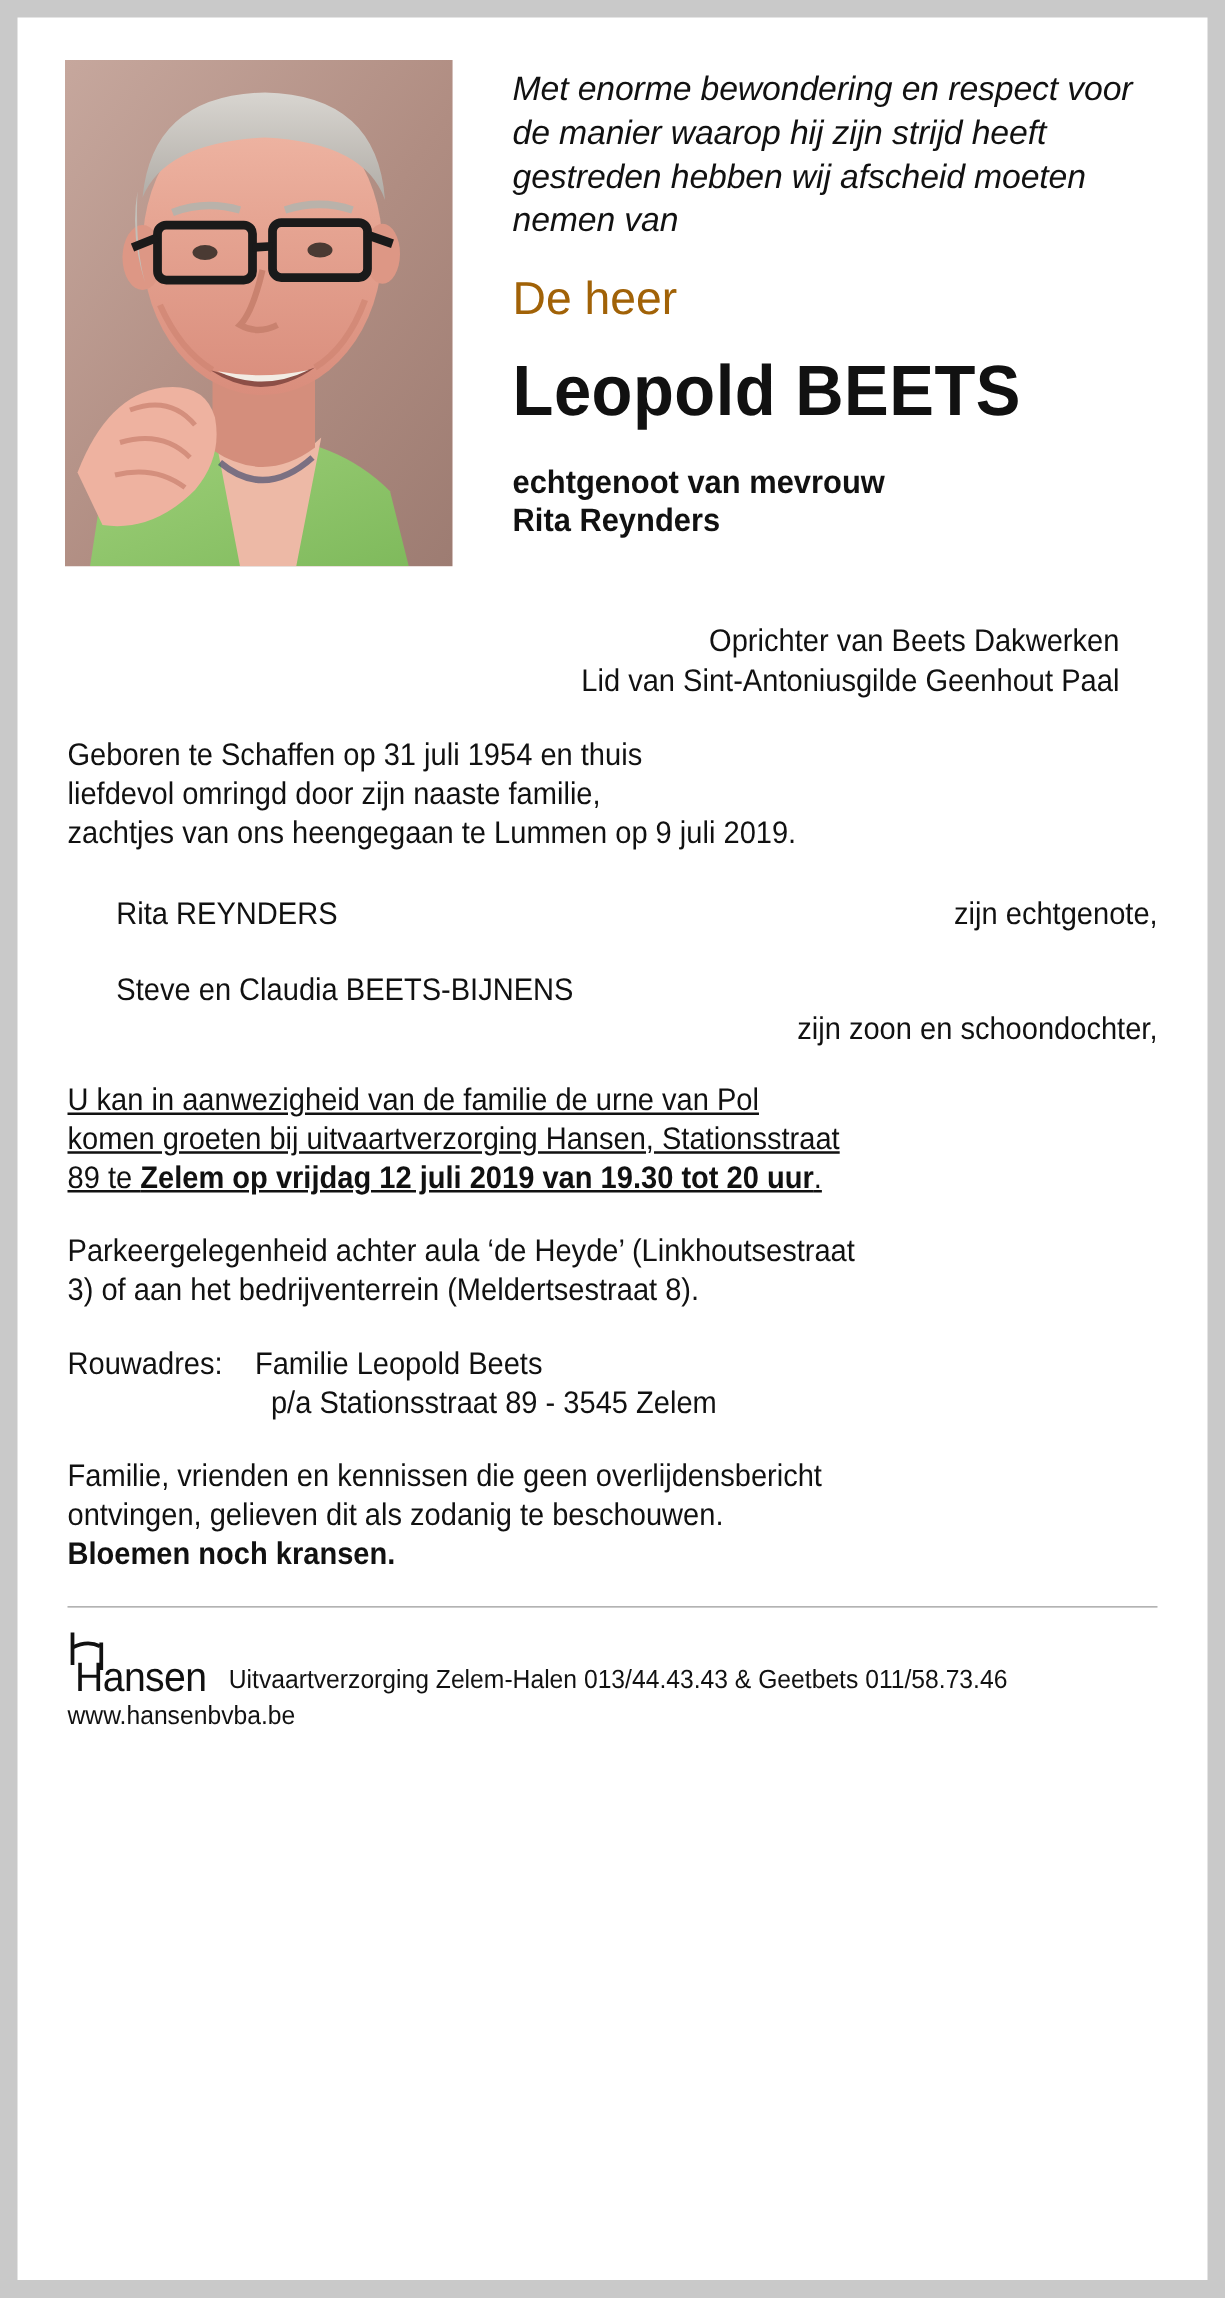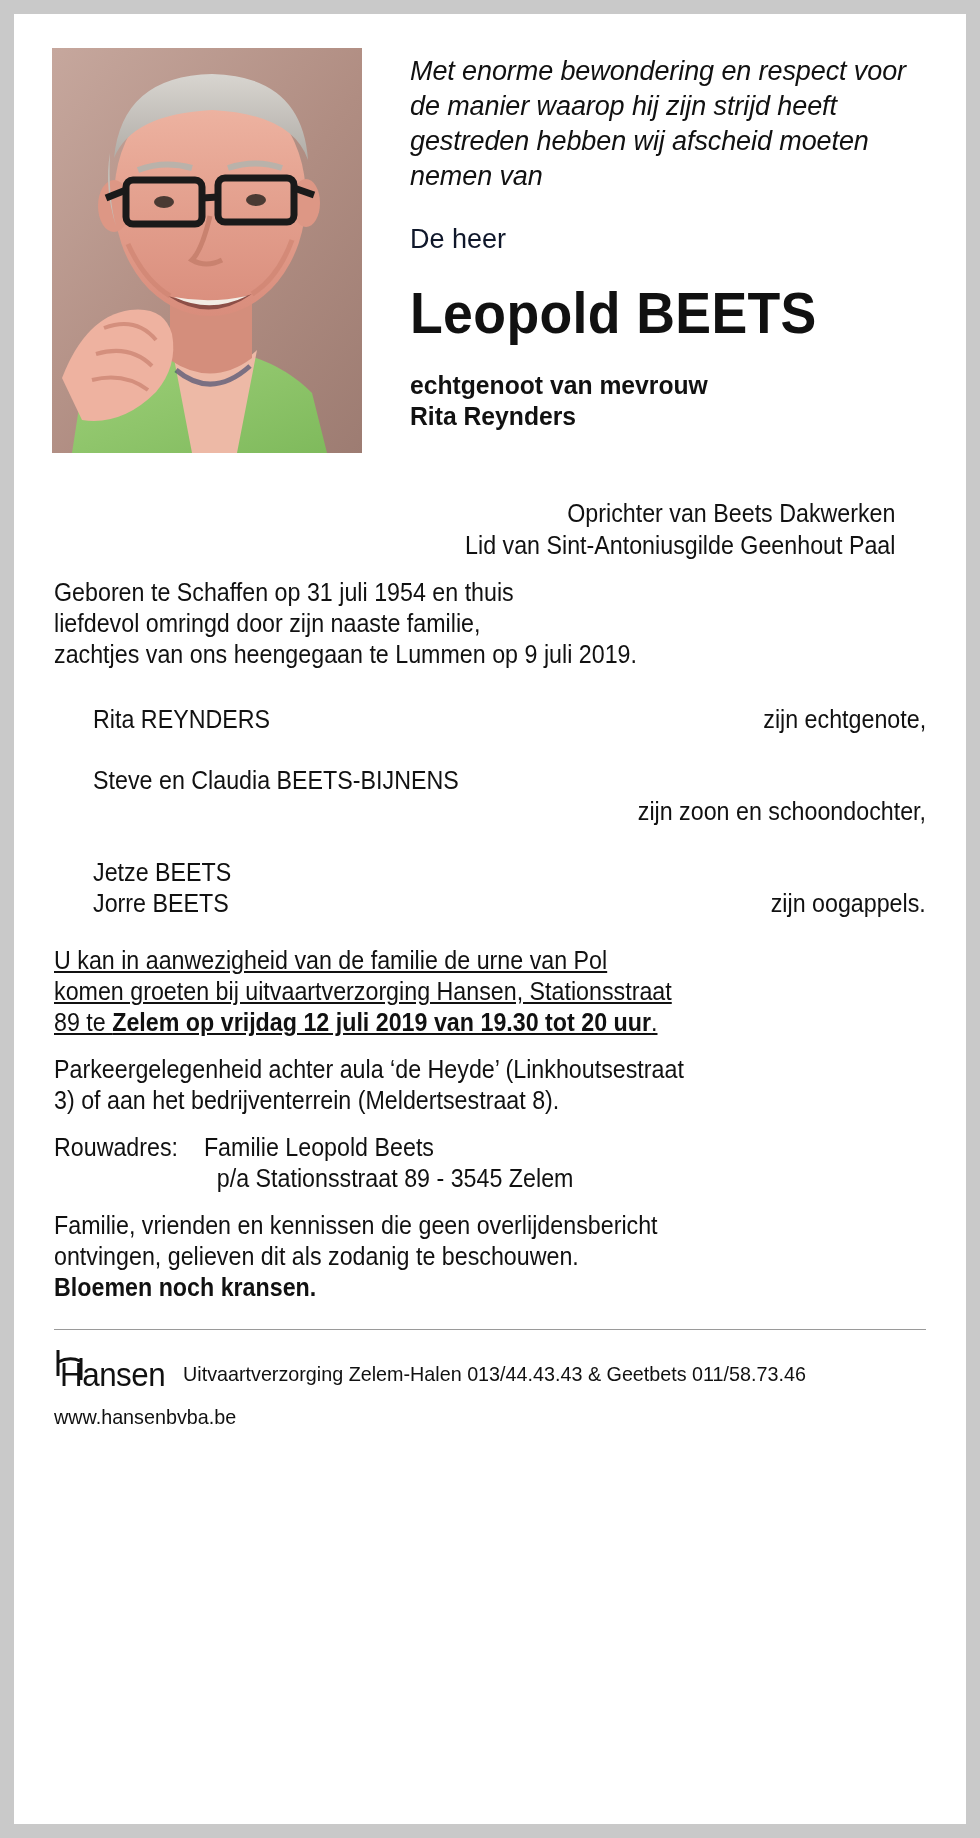--- a/index.html
+++ b/index.html
@@ -51,23 +51,23 @@
     padding-top: 6px;
   }
   .intro {
     font-style: italic;
     font-size: 27px;
     line-height: 35px;
     color: #111;
     letter-spacing: -0.1px;
   }
   .deheer {
-    font-size: 27px;
+    font-size: 37px;
     line-height: 34px;
-    color: #0f172a;
+    color: #a16207;
     margin-top: 28px;
   }
   .bigname {
     font-family: "Liberation Sans Narrow", "Liberation Sans", sans-serif;
     font-weight: bold;
     font-size: 57px;
     line-height: 62px;
     letter-spacing: 0.4px;
     color: #111;
     margin-top: 26px;
@@ -94,21 +94,21 @@
 
   .orgblock {
     text-align: right;
     margin-top: 44px;
     font-size: 25px;
     line-height: 32px;
   }
   .orgblock div { transform: scaleX(0.93); }
 
   .para {
-    margin-top: 16px;
+    margin-top: 28px;
     font-size: 25px;
     line-height: 31px;
   }
   .para div { transform: scaleX(0.93); transform-origin: left center; }
 
   .para-tight { margin-top: 26px; text-decoration: underline; }
 
   .famwrap { margin-top: 34px; }
   .famrow {
     display: flex;
@@ -160,21 +160,21 @@
   .divider {
     border-top: 1px solid #9a9a9a;
     margin: 26px 40px 0 40px;
   }
   .footer {
     padding: 16px 40px 0 40px;
     position: relative;
   }
   .logo-row {
     display: flex;
-    align-items: center;
+    align-items: flex-end;
     gap: 6px;
   }
   .logo-mark {
     position: relative;
     width: 34px;
     height: 56px;
     flex: 0 0 34px;
   }
   .logo-mark svg { display: block; }
   .logo-word {
@@ -314,27 +314,20 @@
           <div class="famrel">zijn echtgenote,</div>
         </div>
 
         <div class="famrow">
           <div class="famstack">
             <div class="line1">Steve en Claudia BEETS-BIJNENS</div>
             <div class="line2">zijn zoon en schoondochter,</div>
           </div>
         </div>
 
-        <div class="kidrow">
-          <div class="famnames2">
-            <div>Jetze BEETS</div>
-            <div>Jorre BEETS</div>
-          </div>
-          <div class="famrel">zijn oogappels.</div>
-        </div>
 
       </div>
 
       <div class="para para-tight">
         <div>U kan in aanwezigheid van de familie de urne van Pol</div>
         <div>komen groeten bij uitvaartverzorging Hansen, Stationsstraat</div>
         <div><span>89 te </span><b>Zelem op vrijdag 12 juli 2019 van 19.30 tot 20 uur</b><span>.</span></div>
       </div>
 
       <div class="para">

